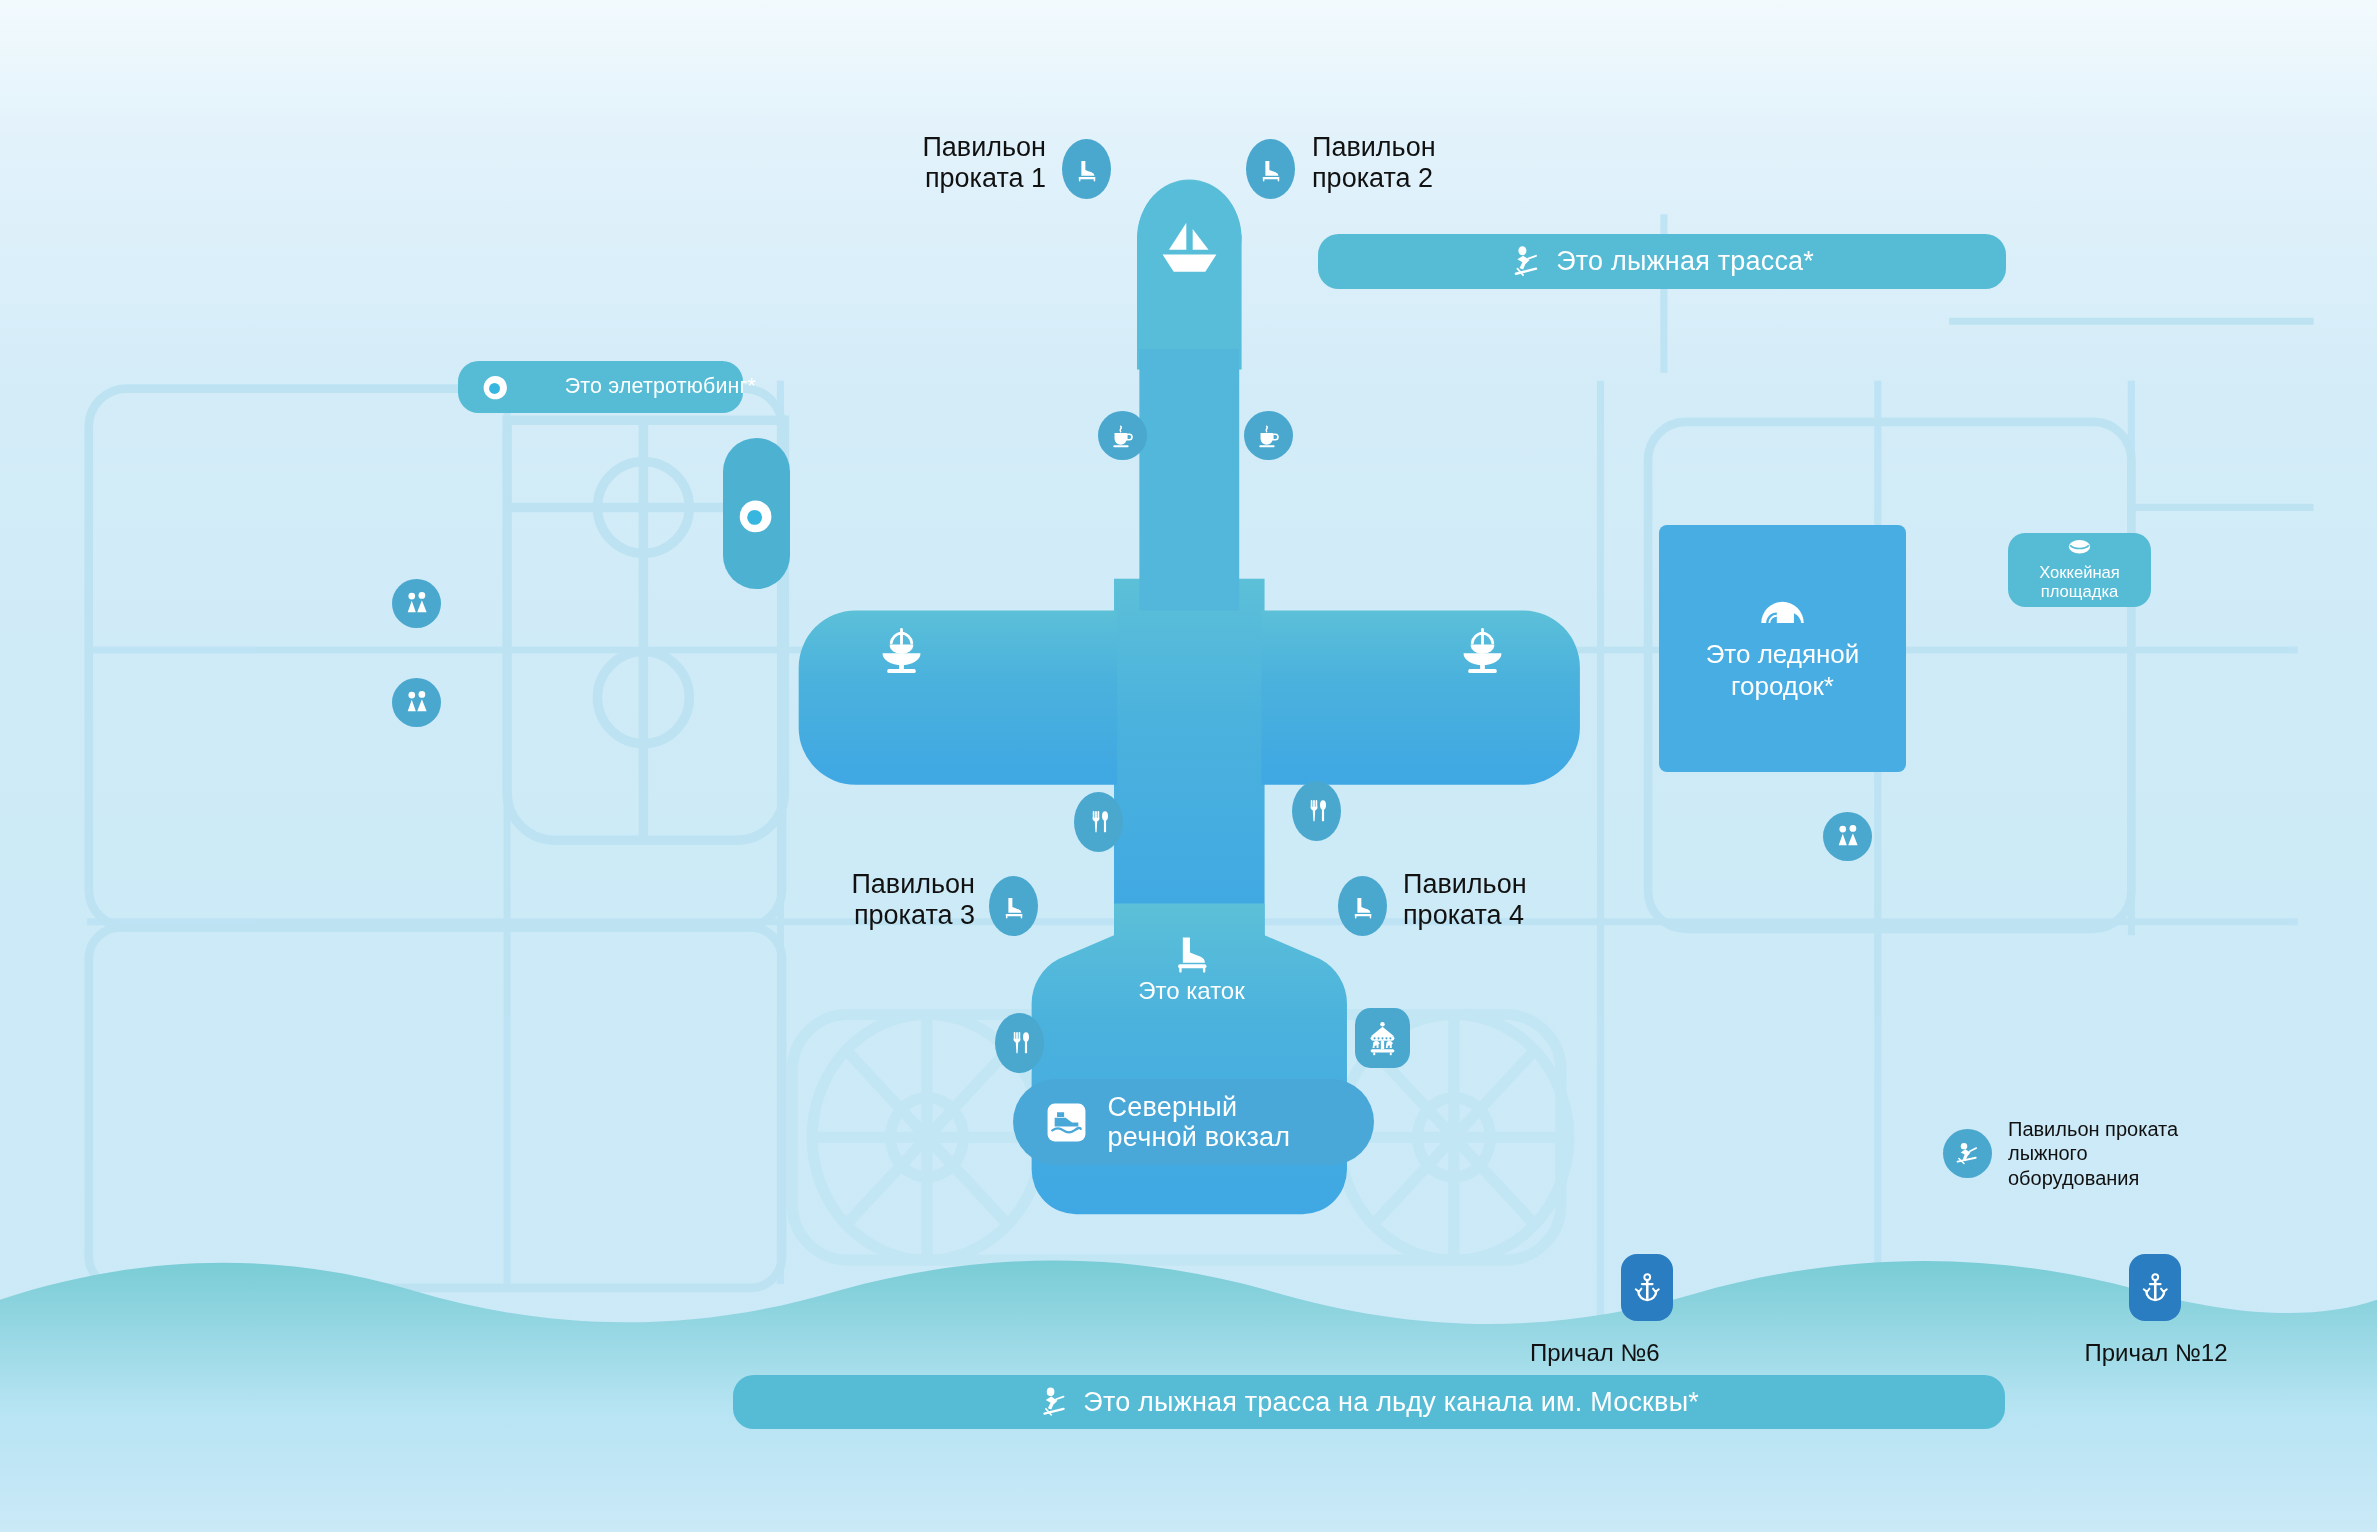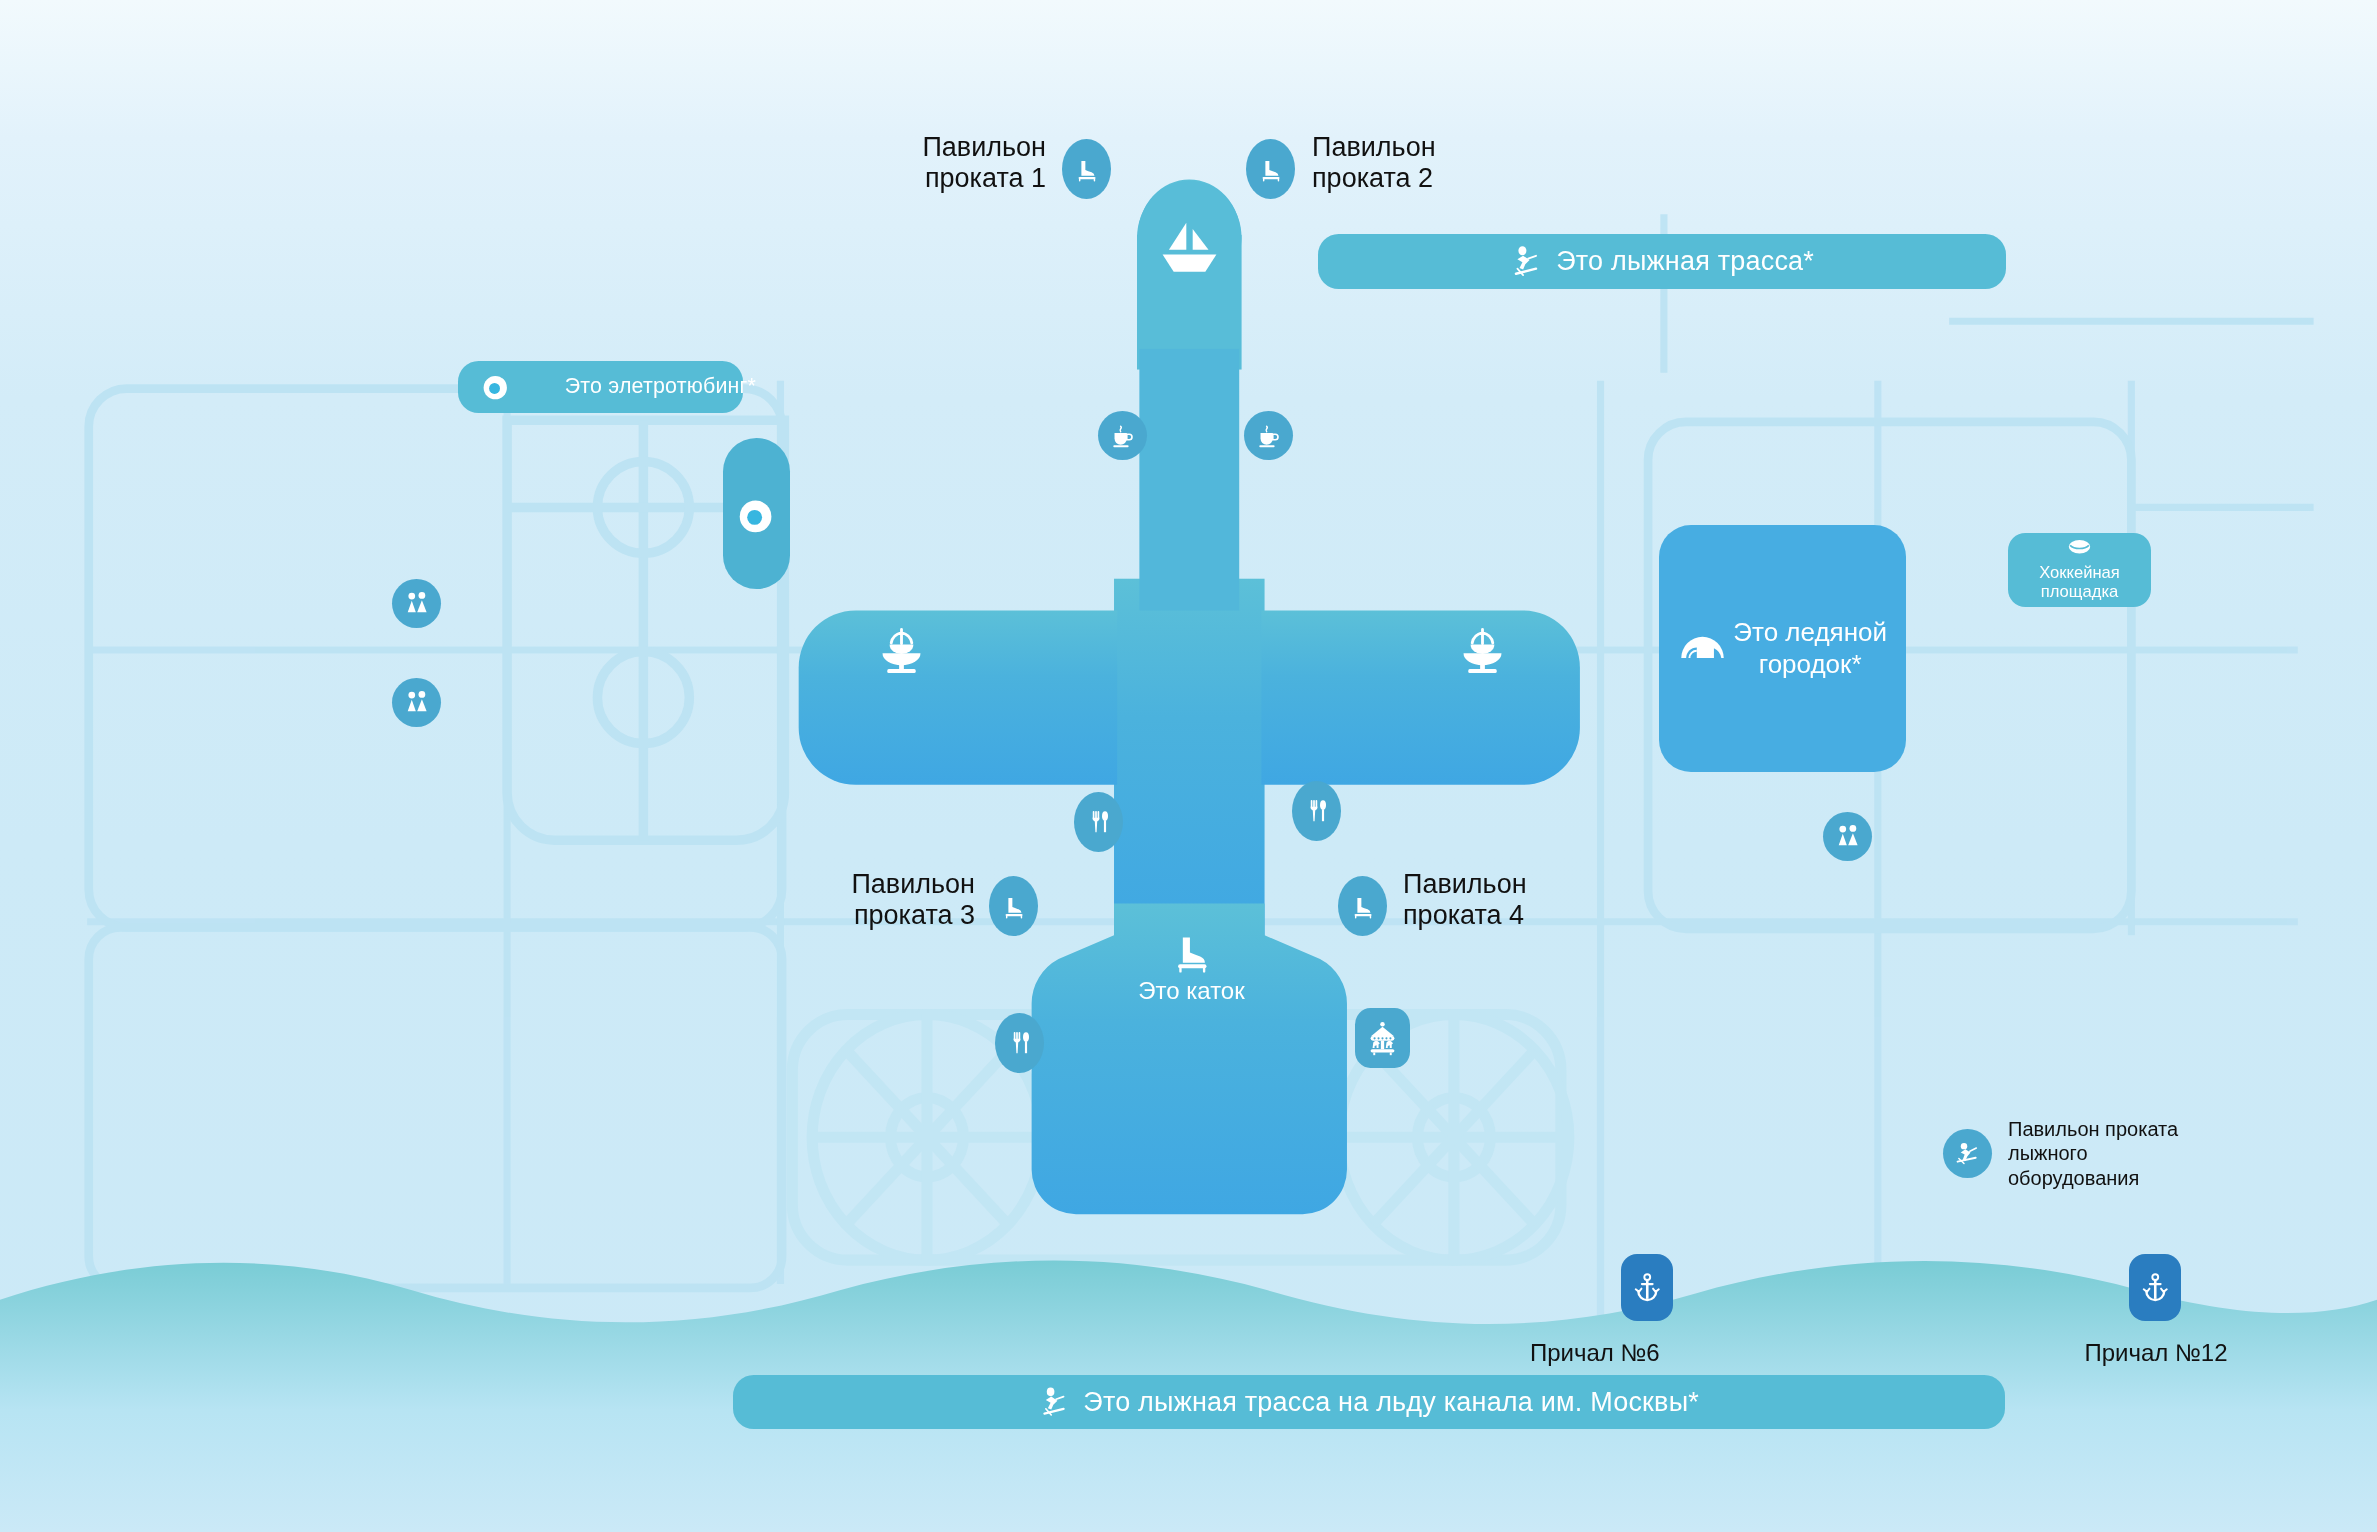--- a/index.html
+++ b/index.html
@@ -40,21 +40,21 @@
   .tlabel{
     position:absolute;color:#111;line-height:1.16;white-space:pre-line;
     font-weight:400;
   }
   .tlabel.r{text-align:right;}
   .tlabel.l{text-align:left;}
 
   
   .block{position:absolute;background:#47ade2;box-sizing:border-box;}
   .block.ice-town{
-    border-radius:32px;display:flex;flex-direction:row;
+    border-radius:8px;display:flex;flex-direction:column;
     align-items:center;justify-content:center;color:#fff;gap:6.3px;
   }
   .hockey-card{
     position:absolute;background:#56bcd6;border-radius:17.4px;color:#fff;
     display:flex;flex-direction:column;align-items:center;justify-content:center;
     text-align:center;line-height:1.15;gap:3.2px;
   }
   .rink-label{
     position:absolute;display:flex;flex-direction:column;align-items:center;
     color:#fff;
@@ -399,20 +399,32 @@
     <span style="display:flex;">
       <svg viewBox="0 0 44 44" width="32" height="32">
         <circle cx="21" cy="23" r="16" fill="#fff"></circle>
         <circle cx="20" cy="24" r="7.5" fill="#37b6e0"></circle>
         <path d="M31 10 a14 14 0 0 1 5 9.5 l-4.6 1 a9.6 9.6 0 0 0 -3.4 -6.6 z" fill="#fff"></path>
       </svg>
     </span>
     <span class="ptxt" style="font-size:21.4px;margin-left:40px;">Это элетротюбинг*</span>
   </div>
 
+  <div class="pill" style="left:1013px;top:1079px;width:361px;height:86px;gap:20.6px;padding:0 33px;background:#4aa8d8;">
+    <span style="display:flex;">
+      <svg viewBox="0 0 52 52" width="41" height="41">
+        <rect x="2" y="2" width="48" height="48" rx="9" fill="#fff"></rect>
+        <path d="M11 20 h14 l8 6 h8 v5 h-30 z" fill="#4aa8d8"></path>
+        <rect x="14" y="13" width="9" height="6" fill="#4aa8d8"></rect>
+        <path d="M8 36 q7 -5 14 0 t14 0 t8 -2" fill="none" stroke="#4aa8d8" stroke-width="3" stroke-linecap="round"></path>
+      </svg>
+    </span>
+    <span class="ptxt" style="font-size:27px;white-space:pre-line;">Северный
+речной вокзал</span>
+  </div>
 
   <div class="pill square" style="left:733px;top:1375px;width:1272px;height:54px;justify-content:center;gap:14.3px;">
     <span style="display:flex;">
       <svg viewBox="0 0 44 46" width="30" height="32">
         <ellipse cx="17" cy="8" rx="5.6" ry="6.4" fill="#fff"></ellipse>
         <path d="M18 15 l9 6 -6 6 -3 7 -5 -2 4 -8 -7 -4 z" fill="#fff"></path>
         <path d="M25 19 l11 -4" stroke="#fff" stroke-width="2.6" stroke-linecap="round"></path>
         <path d="M8 40 l28 -7" stroke="#fff" stroke-width="3.4" stroke-linecap="round"></path>
         <path d="M10 33 l8 9" stroke="#fff" stroke-width="2.4" stroke-linecap="round"></path>
       </svg>

